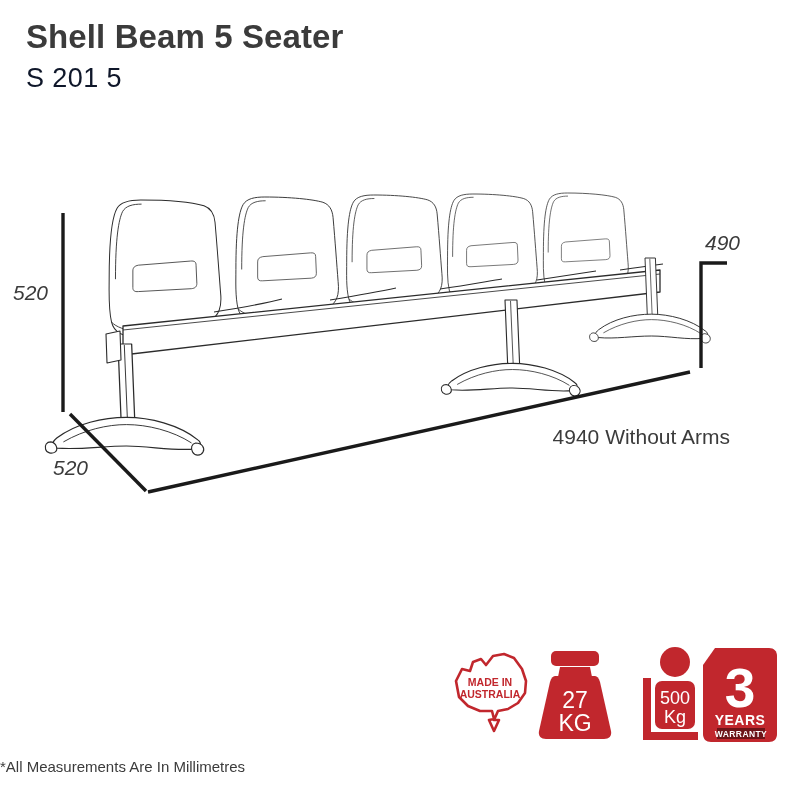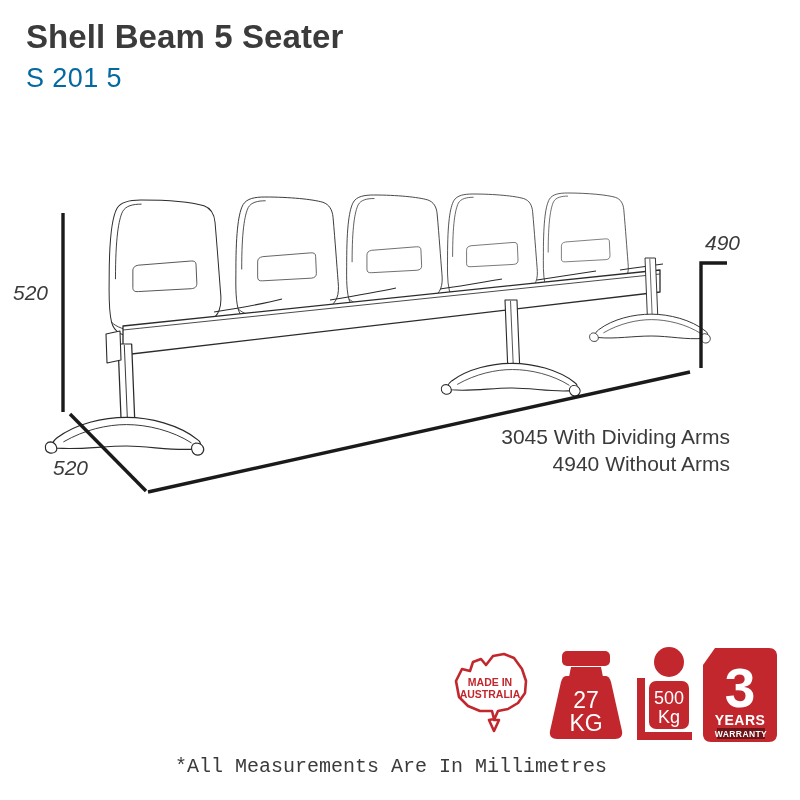--- a/index.html
+++ b/index.html
@@ -6,45 +6,45 @@
   body{width:800px;height:800px;position:relative;overflow:hidden;
        font-family:"Liberation Sans","DejaVu Sans",sans-serif;
        -webkit-font-smoothing:antialiased;}
 
   .stage{position:absolute;left:0;top:0;width:800px;height:800px;}
 
   
   .title{position:absolute;left:26px;top:18px;font-size:33px;line-height:38px;
          color:#3b3b3b;font-weight:700;letter-spacing:.1px;white-space:nowrap;}
   .subtitle{position:absolute;left:26px;top:62px;font-size:27px;line-height:32px;
-            color:#0369a1;font-weight:400;letter-spacing:.4px;white-space:nowrap;}
+            color:#0f172a;font-weight:400;letter-spacing:.4px;white-space:nowrap;}
 
   
   .drawing{position:absolute;left:0;top:0;width:800px;height:800px;}
 
   
   .dimlabel{position:absolute;font-size:21px;color:#3b3b3b;white-space:nowrap;line-height:24px;font-style:italic;}
   #dim-830{left:13px;top:281px;}
   #dim-520{left:53px;top:456px;text-align:right;}
   #dim-490{left:705px;top:231px;}
 
   .widths{position:absolute;left:300px;top:424px;width:430px;text-align:right;
           font-size:21px;line-height:26.5px;color:#3b3b3b;}
   .widths div{white-space:nowrap;}
 
   
   .badges{position:absolute;left:452px;top:645px;width:330px;height:100px;}
   .badge{position:absolute;top:0;height:100px;}
   #badge-made-in-australia{left:0px;width:78px;}
-  #badge-weight{left:89px;width:90px;}
-  #badge-load{left:178px;width:66px;}
+  #badge-weight{left:78px;width:90px;}
+  #badge-load{left:184px;width:66px;}
   #badge-warranty{left:243px;width:86px;}
 
-  .footnote{position:absolute;left:0;top:752px;width:782px;text-align:center;
-            font-size:20px;color:#3b3b3b;line-height:30px;white-space:nowrap;font-family:Liberation Mono, monospace;}
+  .footnote{position:absolute;left:0;top:752px;width:782px;text-align:left;
+            font-size:15px;color:#3b3b3b;line-height:30px;white-space:nowrap;}
 </style>
 </head>
 <body>
 
 <div class="stage">
 
   <div class="title">Shell Beam 5 Seater</div>
   <div class="subtitle">S 201 5</div>
 
   <svg class="drawing" viewBox="0 0 800 800">
@@ -137,21 +137,20 @@
 
       <polyline points="727,263 701,263 701,368" fill="none" stroke="#1a1a1a" stroke-width="3.4" stroke-linecap="butt" stroke-linejoin="miter"></polyline>
     </g>
   </svg>
 
   <div class="dimlabel" id="dim-830">520</div>
   <div class="dimlabel" id="dim-520">520</div>
   <div class="dimlabel" id="dim-490">490</div>
 
   <div class="widths">
-    <div>3045 With Dividing Arms</div>
     <div>4940 Without Arms</div>
   </div>
 
   <div class="badges">
 
     <div class="badge" id="badge-made-in-australia">
       <svg viewBox="0 0 78 100" width="78" height="100">
         <g>
           <path d="M4,36 L10,24 L18,26 L21,17 L29,14 L34,20 L41,11 L52,9
                    L62,13 L70,24 L74,36 L73,48 L66,58 L56,64 L46,66

